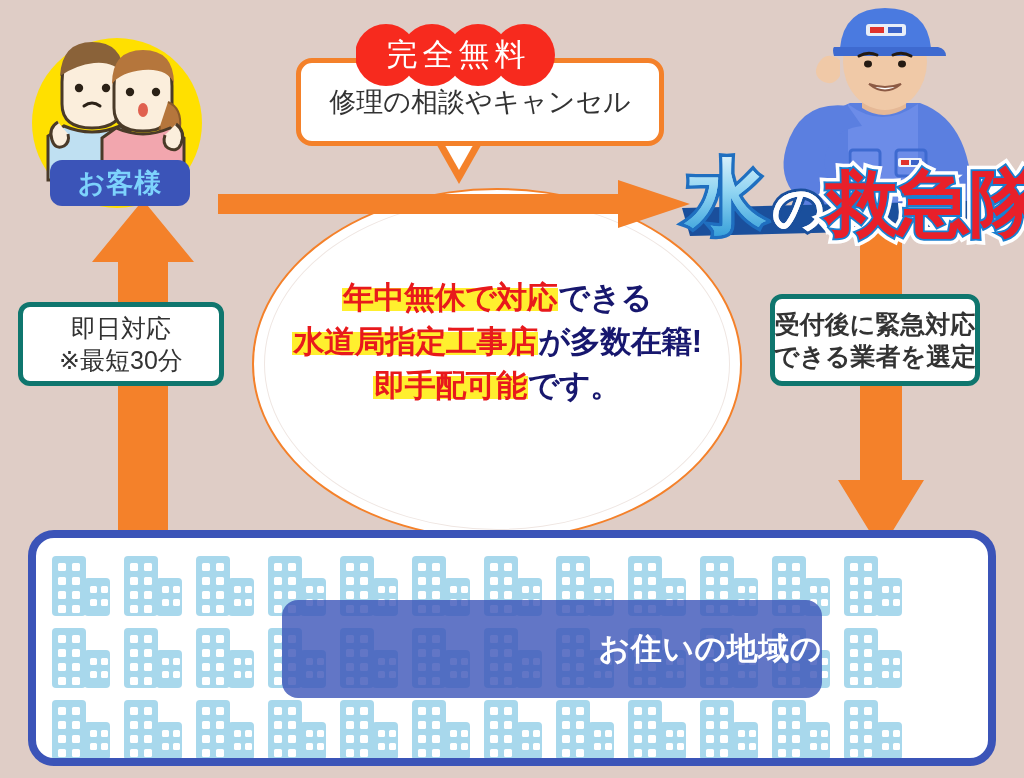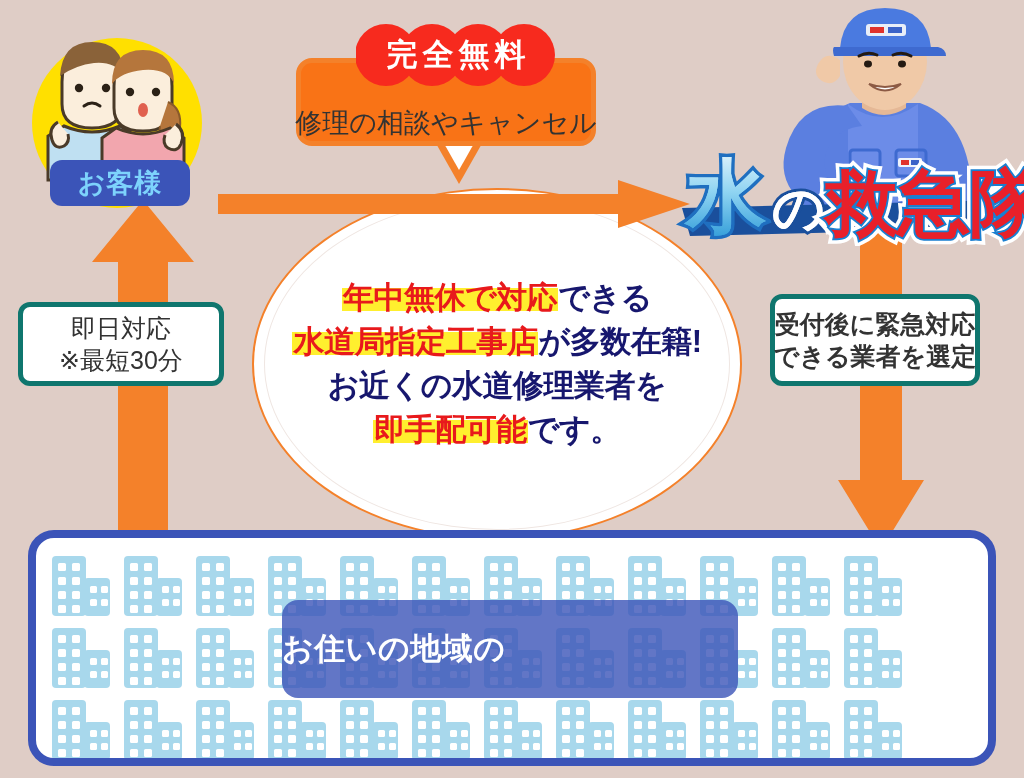--- a/index.html
+++ b/index.html
@@ -67,34 +67,34 @@
 
   
   .staff-wrap{position:absolute;left:744px;top:0;width:280px;height:215px;z-index:4;}
   .staff-art{position:absolute;left:0;top:0;width:280px;height:215px;}
 
   
   .logo-wrap{position:absolute;left:676px;top:150px;width:348px;height:96px;z-index:6;}
 
   
   .bubble{
-    position:absolute;left:296px;top:58px;width:300px;height:88px;
-    background:#f97316;border:5px solid #f4812a;border-radius:16px;
+    position:absolute;left:296px;top:58px;width:368px;height:88px;
+    background:#ffffff;border:5px solid #f4812a;border-radius:16px;
     box-sizing:border-box;z-index:5;
-    display:flex;align-items:flex-end;justify-content:center;
+    display:flex;align-items:center;justify-content:center;
   }
   .bubble-text{font-size:27px;color:#333333;font-weight:500;white-space:nowrap;}
   .bubble-tail{position:absolute;left:430px;top:140px;width:58px;height:44px;z-index:5;}
   .free-badge{
     position:absolute;left:356px;top:22px;width:200px;height:66px;z-index:7;
   }
   .free-badge .fb-text{
     position:absolute;left:0;top:0;width:200px;height:66px;
     display:flex;align-items:center;justify-content:center;
-    color:#ffffff;font-weight:bold;font-size:31px;letter-spacing:5px;
+    color:#ffffff;font-weight:normal;font-size:31px;letter-spacing:5px;
     text-indent:5px;
   }
 
   
   .infobox{
     position:absolute;background:#ffffff;border:5px solid #0f766e;
     border-radius:12px;box-sizing:border-box;z-index:6;
     display:flex;flex-direction:column;align-items:center;justify-content:center;
     color:#333333;font-size:25px;line-height:1.28;font-weight:500;
   }
@@ -104,23 +104,23 @@
 
   
   .area-box{
     position:absolute;left:28px;top:530px;width:968px;height:236px;
     background:#ffffff;border:8px solid #3b54b8;border-radius:26px;
     box-sizing:border-box;z-index:5;overflow:hidden;
   }
   .bld-rows{position:absolute;left:0;top:0;width:100%;height:100%;padding:16px 8px 0 14px;box-sizing:border-box;}
   .bld-row{display:flex;gap:10px;margin-bottom:8px;}
   .area-badge{
-    position:absolute;left:282px;top:600px;width:456px;height:98px;
+    position:absolute;left:282px;top:600px;width:540px;height:98px;
     background:rgba(59,84,184,0.80);border-radius:16px;z-index:7;
-    display:flex;flex-direction:column;align-items:flex-start;justify-content:center;
+    display:flex;flex-direction:column;align-items:flex-end;justify-content:center;
     color:#ffffff;font-weight:bold;font-size:31px;line-height:1.30;
     letter-spacing:0.5px;
   }
   .area-badge span{display:block;white-space:nowrap;}
 </style>
 </head>
 <body>
 
 <div id="stage">
 
@@ -133,21 +133,20 @@
   </svg>
 
   <svg class="arrow-right" viewBox="0 0 86 320" preserveAspectRatio="none">
     <polygon points="22,0 64,0 64,250 86,250 43,320 0,250 22,250" fill="#f4812a"></polygon>
   </svg>
 
   <div class="center-circle"></div>
   <div class="center-text">
     <span class="ln"><span class="hl">年中無休で対応</span><span class="navy">できる</span></span>
     <span class="ln"><span class="hl">水道局指定工事店</span><span class="navy">が多数在籍!</span></span>
-    <span class="ln"><span class="navy">お近くの水道修理業者を</span></span>
     <span class="ln"><span class="hl">即手配可能</span><span class="navy">です。</span></span>
   </div>
 
   <div class="cust-wrap">
     <div class="cust-circle"></div>
     <svg class="cust-art" viewBox="0 0 196 196">
 
       <g>
         <path d="M44 68 q0-34 30-34 q30 0 30 34 l0 22 q0 24 -30 24 q-30 0 -30 -24 z" fill="#fbeedc" stroke="#4a3a28" stroke-width="3"></path>
         <path d="M42 62 q2-34 32-34 q31 0 32 33 q-10 -14 -30 -12 q-18 2 -34 13 z" fill="#8a6239"></path>

